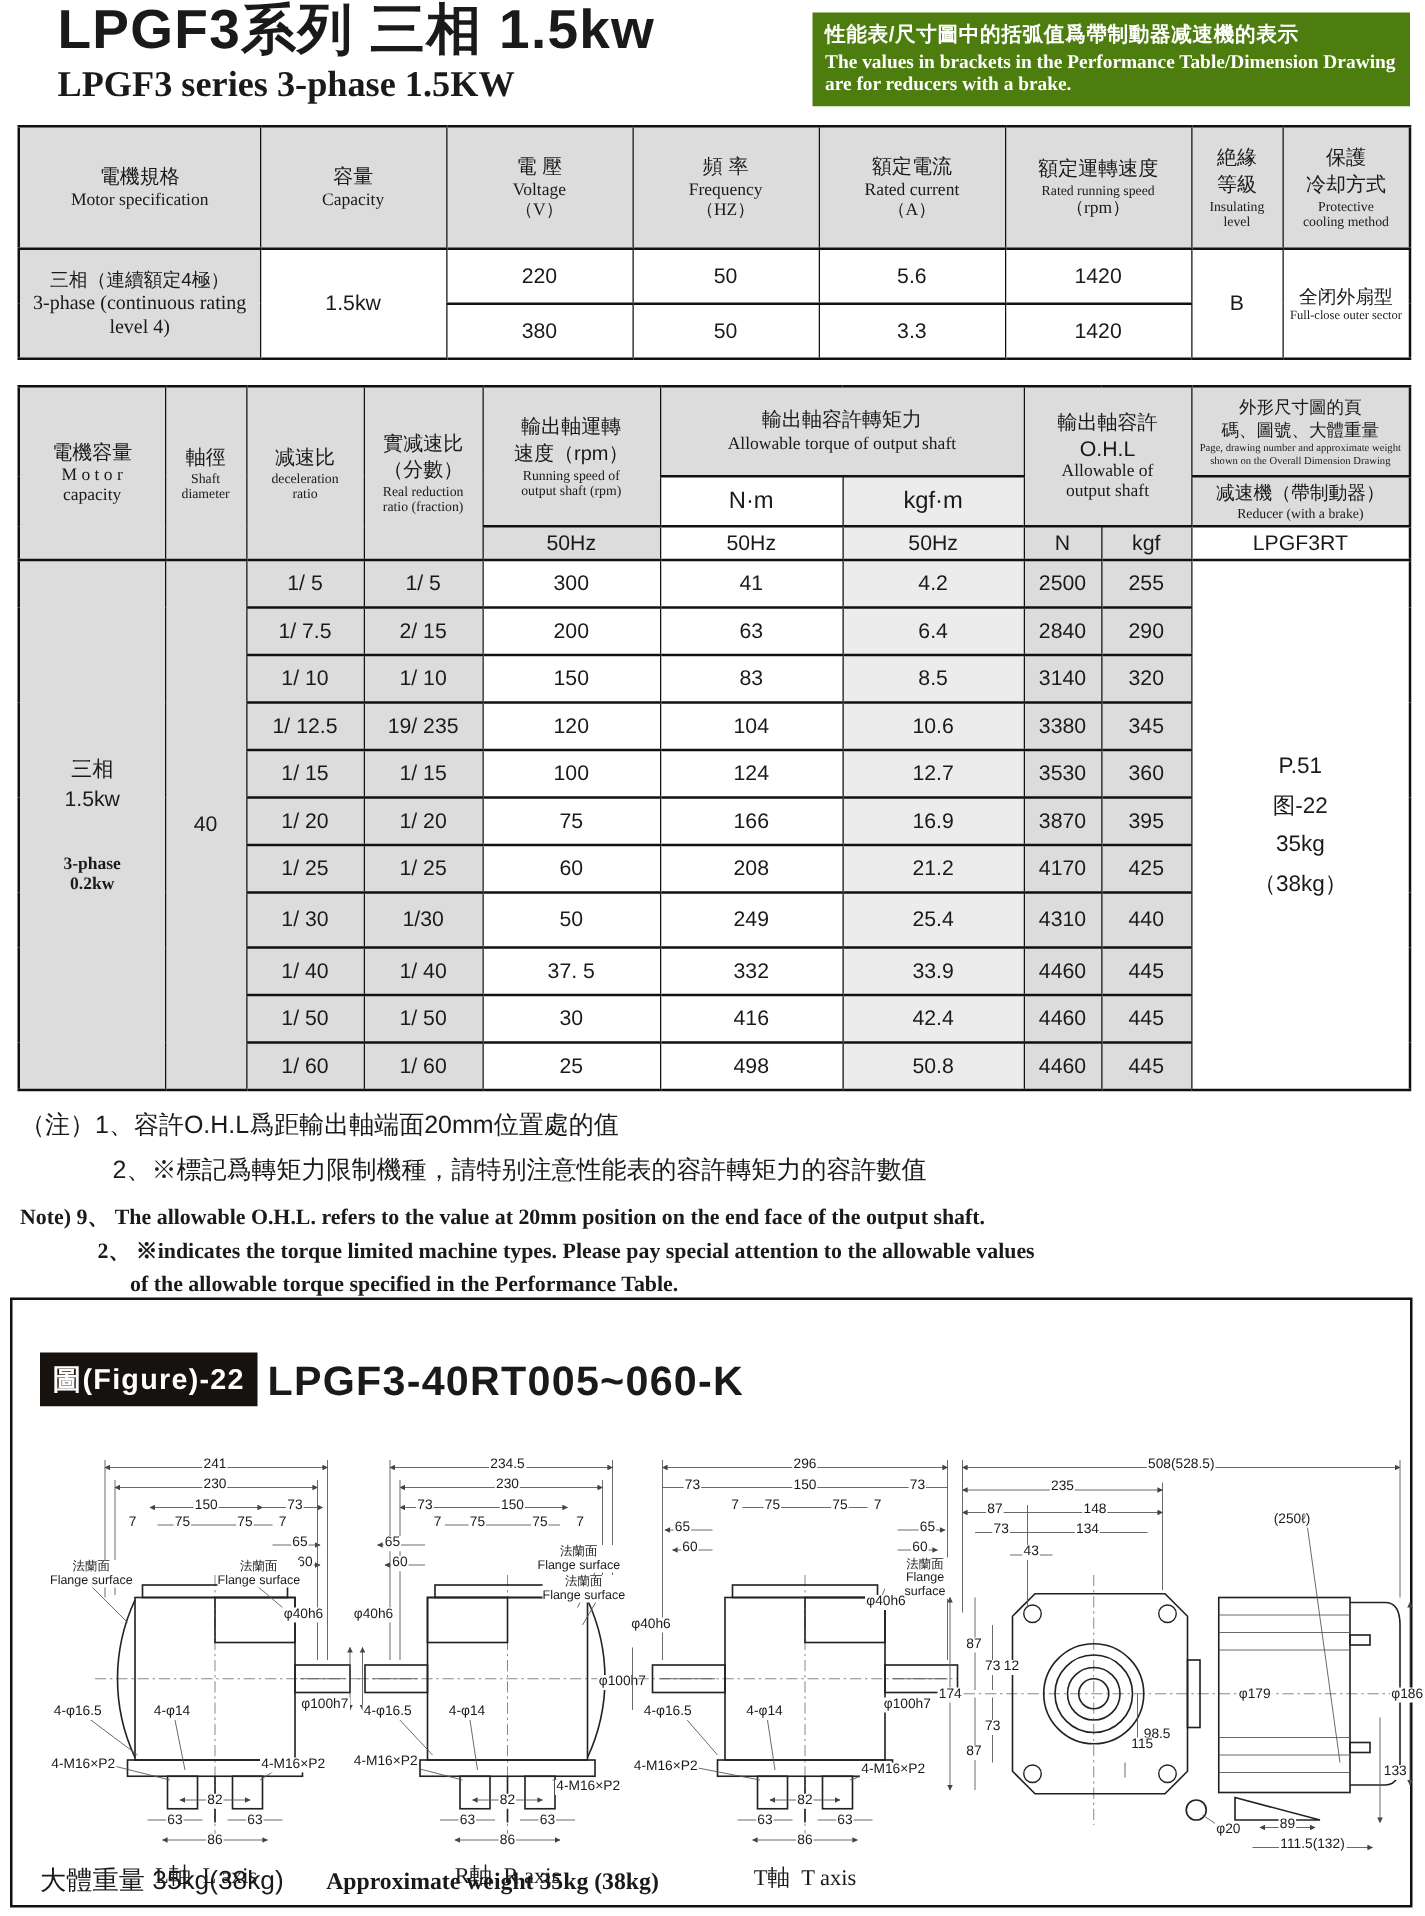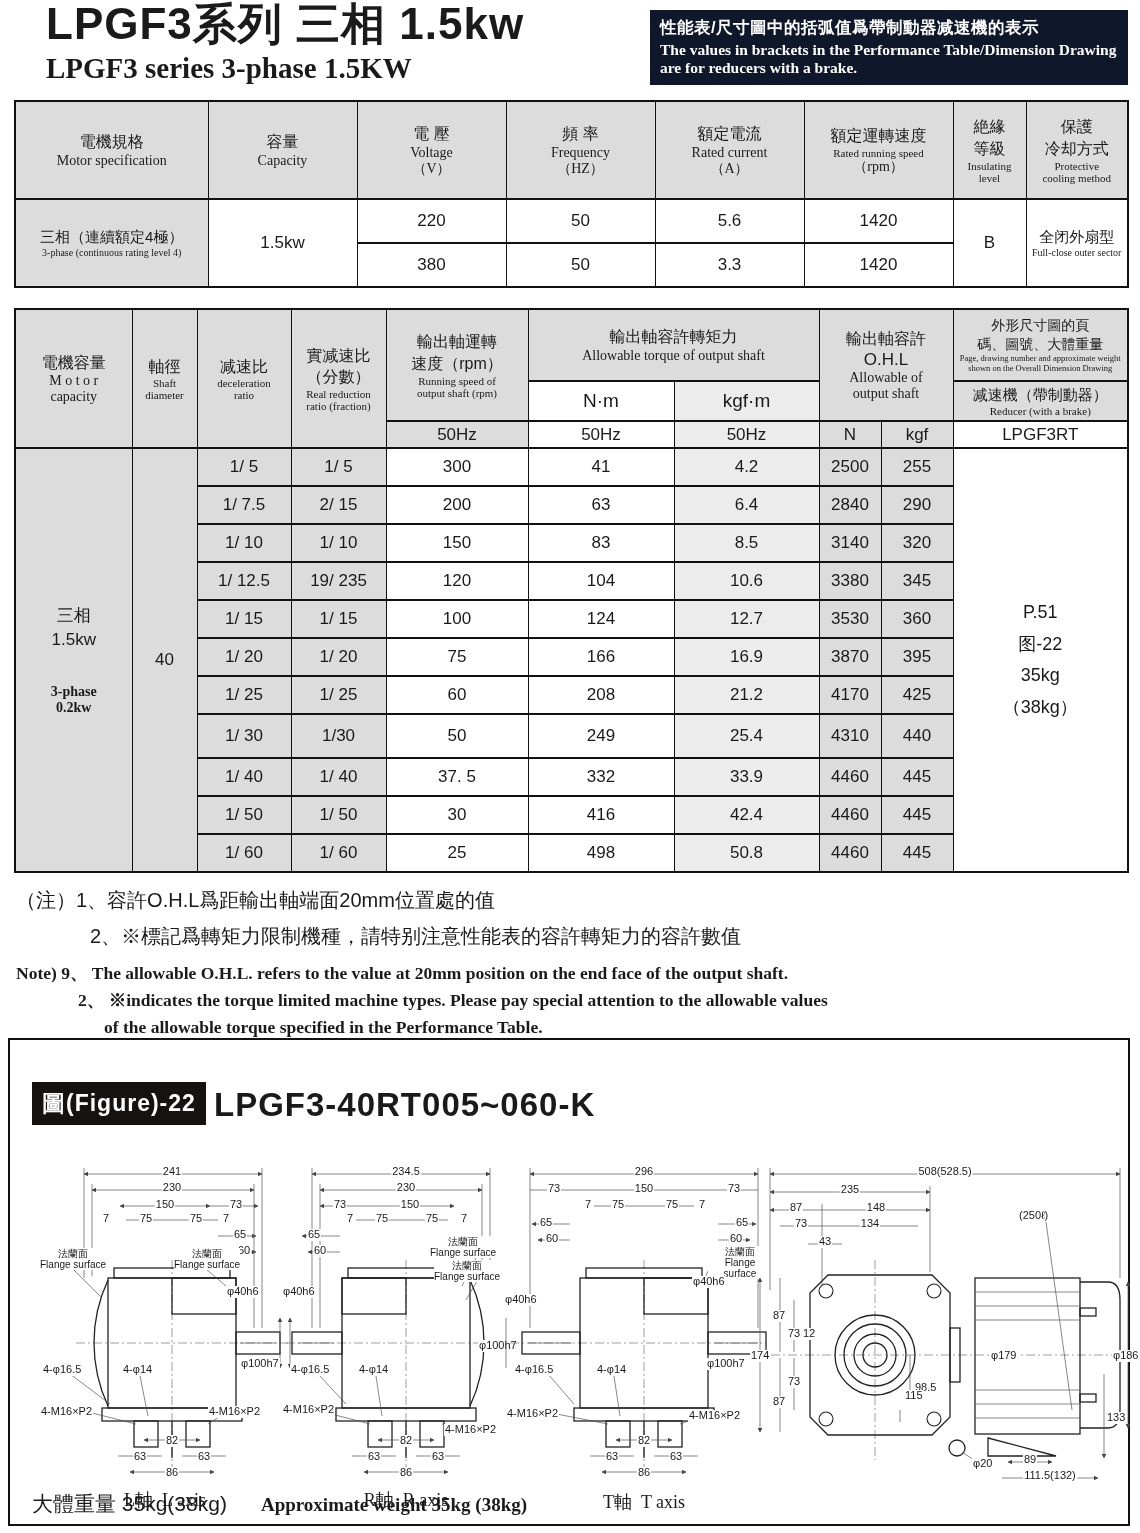--- a/index.html
+++ b/index.html
@@ -2,21 +2,21 @@
 <html><head>
 <meta charset="utf-8">
 <style>
   html,body{margin:0;padding:0;background:#fff;}
   body{width:1140px;height:1533px;position:relative;color:#1a1a1a;
        font-family:"Liberation Sans",sans-serif;overflow:hidden;}
   .abs{position:absolute;}
   
   .title-cn{font-size:44px;font-weight:bold;letter-spacing:1px;line-height:1.1;}
   .title-en{font-size:29px;font-weight:bold;font-family:"Liberation Serif",serif;margin-top:4px;}
-  .note-box{background:#0f172a;color:#fff;width:478px;padding:7px 10px 8px 10px;box-sizing:border-box;}
+  .note-box{background:#4d7c0f;color:#fff;width:478px;padding:7px 10px 8px 10px;box-sizing:border-box;}
   .note-box .cn{font-size:16.5px;font-weight:bold;letter-spacing:0.5px;}
   .note-box .en{font-size:15.5px;font-weight:bold;font-family:"Liberation Serif",serif;line-height:1.15;margin-top:2px;}
   
   table{border-collapse:collapse;table-layout:fixed;}
   .t1,.t2{border:2.5px solid #111;}
   .t1 td,.t2 td{border:1px solid #111;border-top-width:2px;border-bottom-width:2px;
                 text-align:center;vertical-align:middle;padding:1px 2px;}
   .g{background:#dcdcdc;}
   .w{background:#fff;}
   .lg{background:#ececec;}
@@ -116,21 +116,21 @@
     <td class="g">
       <div class="hcn">保護
 冷却方式</div>
       <div class="hen-s">Protective
 cooling method</div>
     </td>
   </tr>
   <tr style="height:44px">
     <td class="g" rowspan="2">
       <div style="font-size:15px">三相（連續額定4極）</div>
-      <div class="hen-xs" style="font-size:10px">3-phase (continuous rating level 4)</div>
+      <div class="hen-xs" style="font-size:16px">3-phase (continuous rating level 4)</div>
     </td>
     <td class="w num" rowspan="2">1.5kw</td>
     <td class="w num">220</td>
     <td class="w num">50</td>
     <td class="w num">5.6</td>
     <td class="w num">1420</td>
     <td class="w num" rowspan="2">B</td>
     <td class="w" rowspan="2">
       <div style="font-size:15px">全闭外扇型</div>
       <div class="hen-xs" style="font-size:10px">Full-close outer sector</div>

